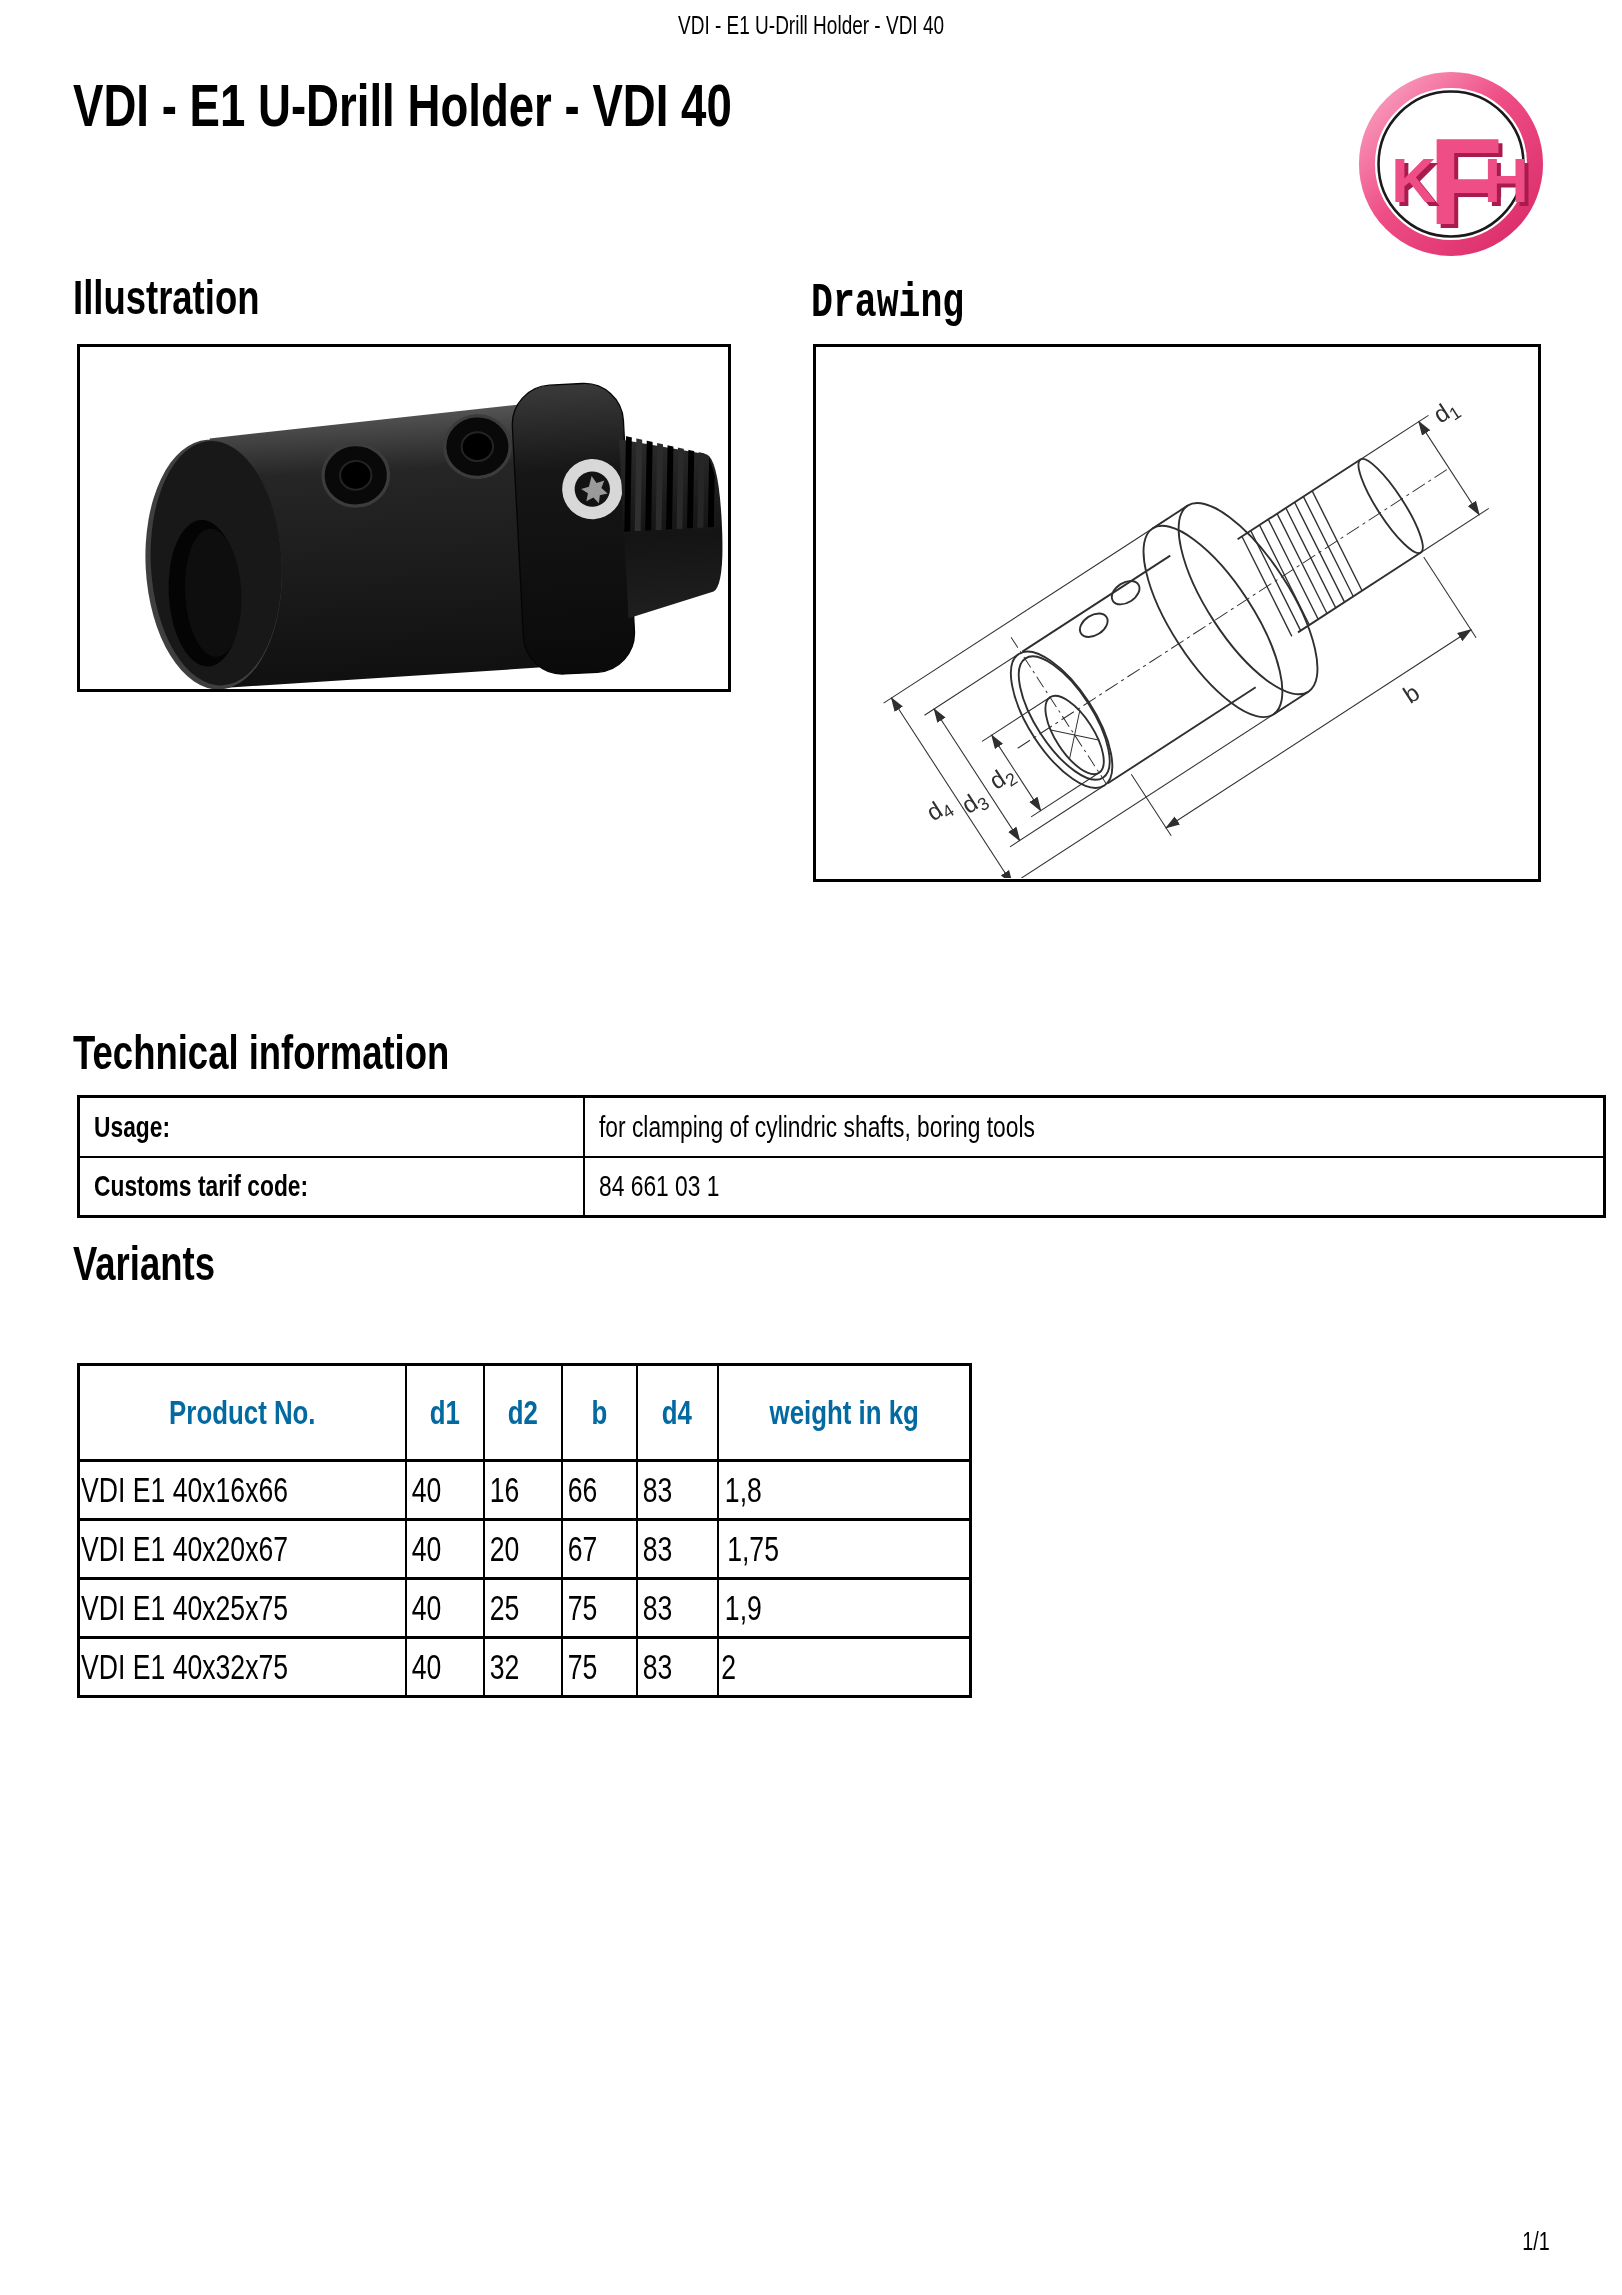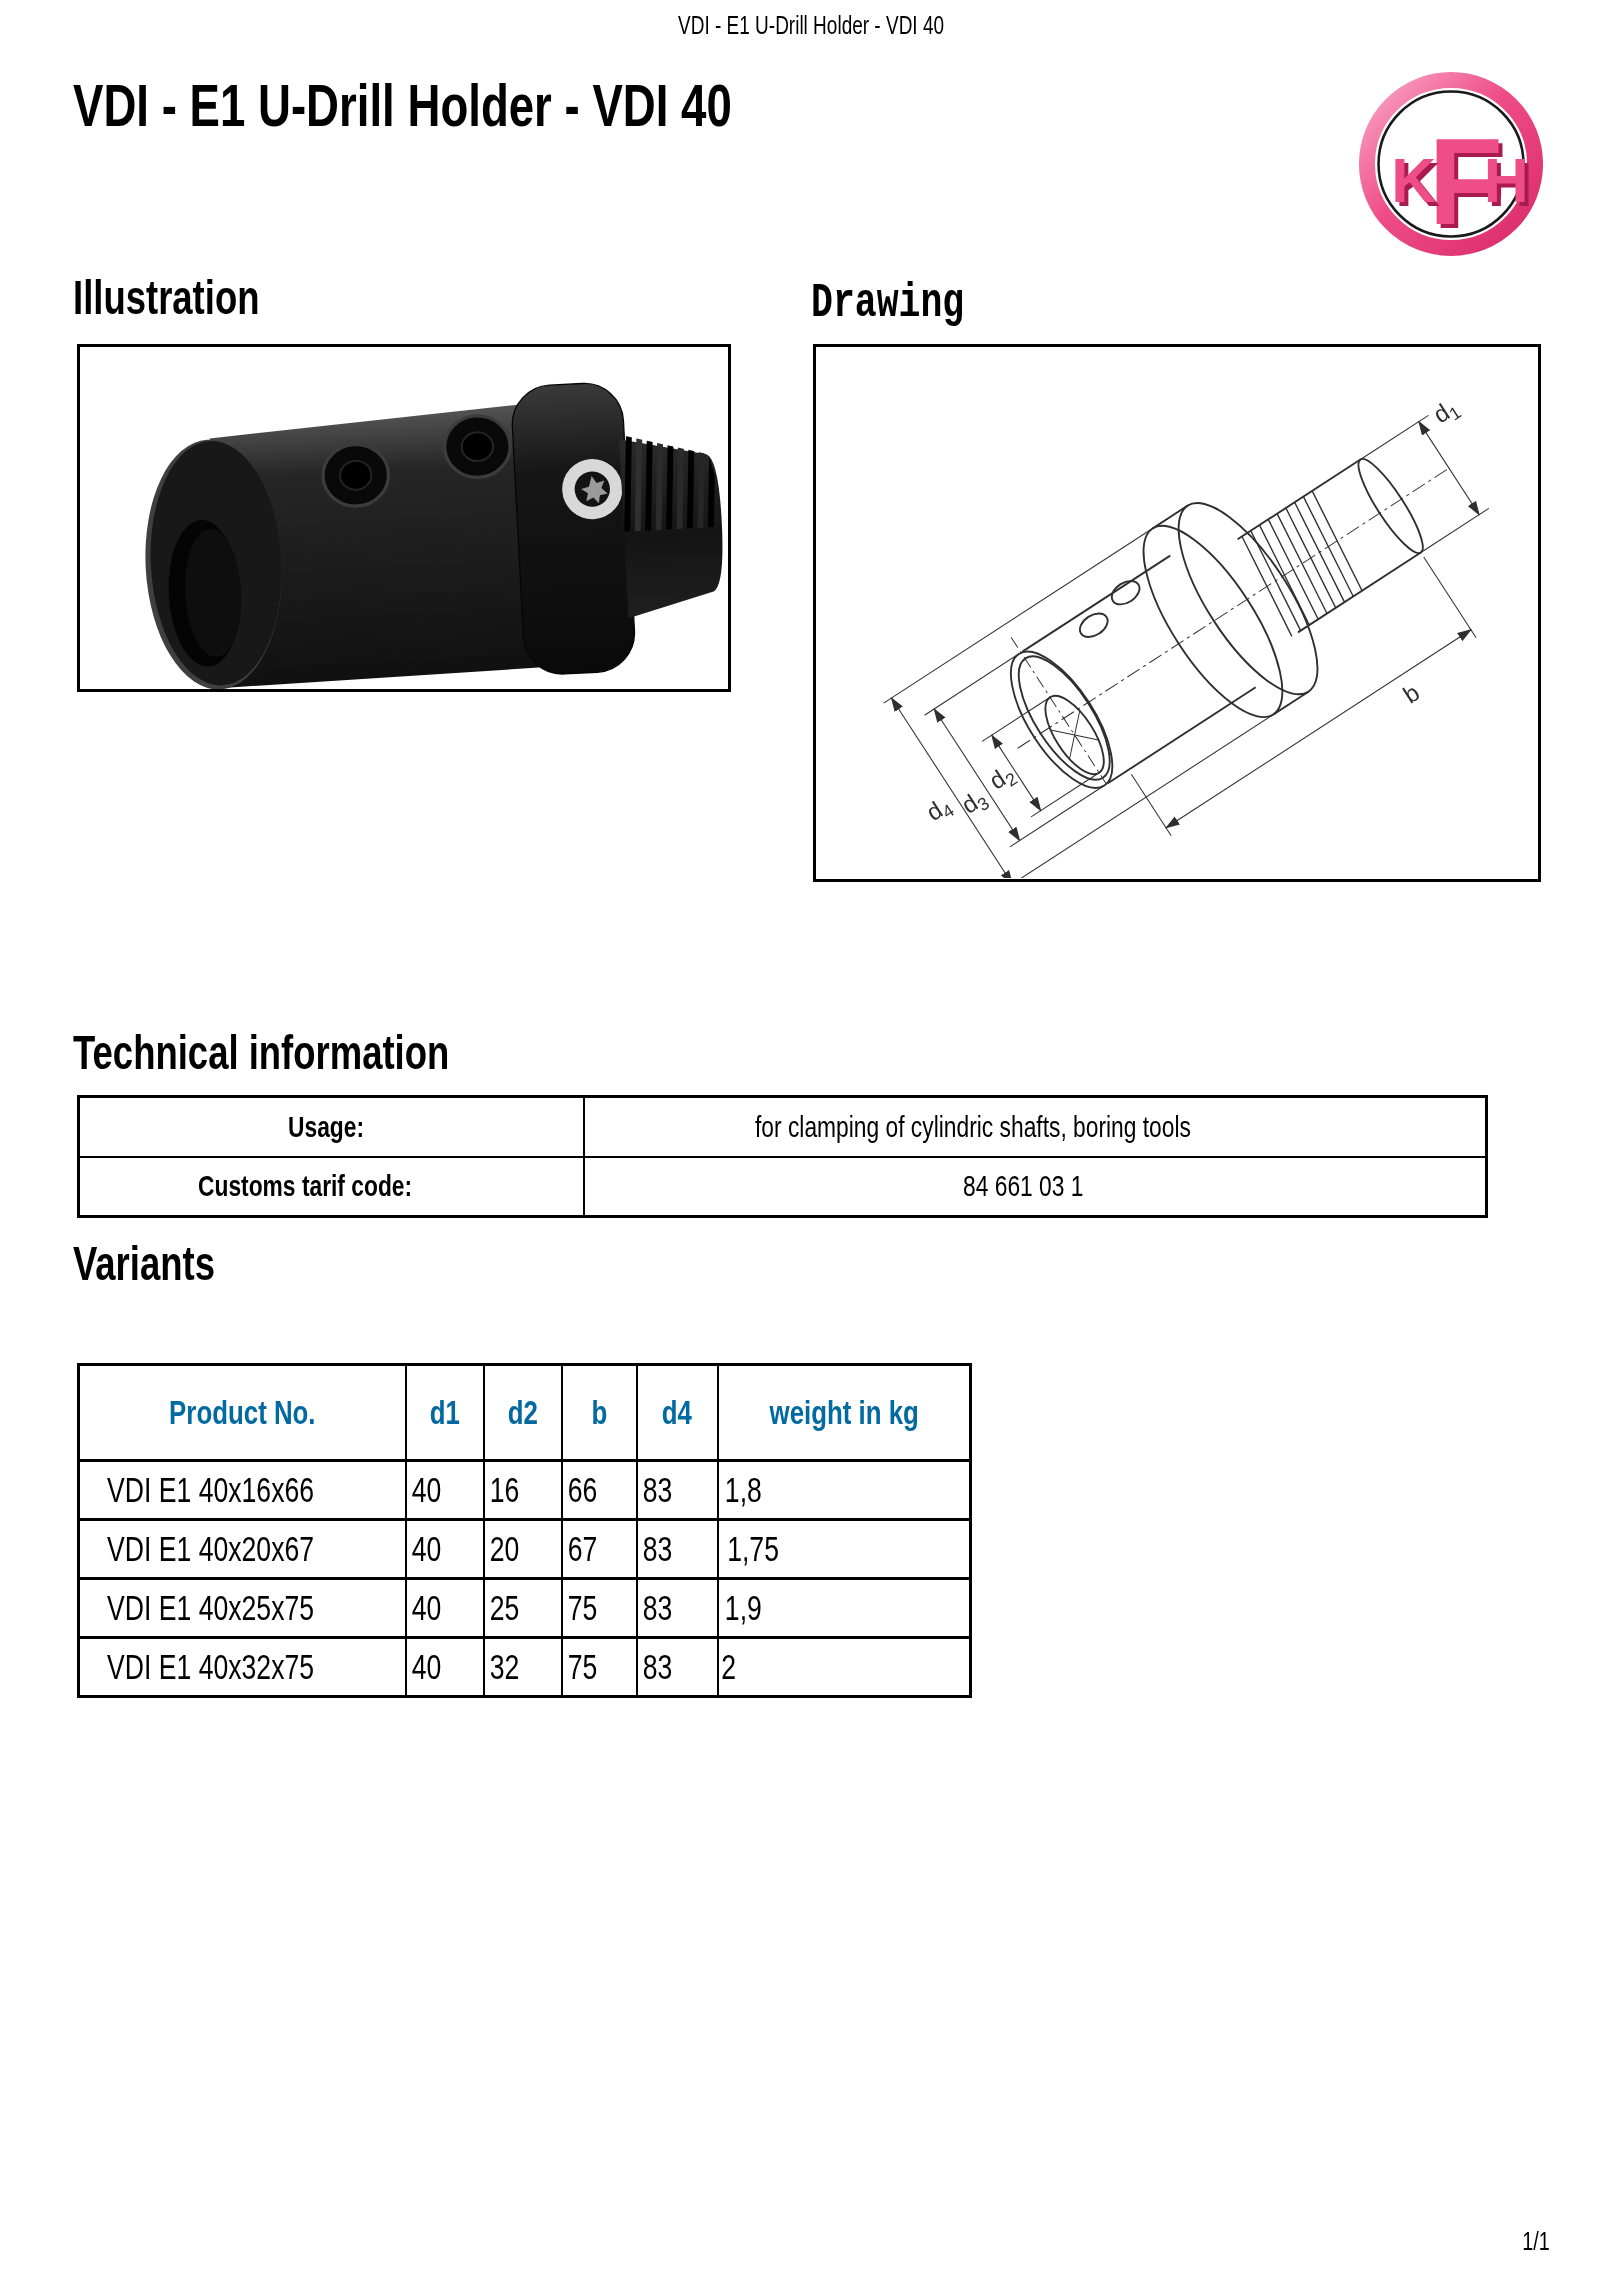--- a/index.html
+++ b/index.html
@@ -21,32 +21,32 @@
   .h-illus { left:73px;  top:270px; }
   .h-draw  { left:811px; top:276px;font-family:Liberation Mono, monospace; }
   .h-tech  { left:73px;  top:1025px; }
   .h-var   { left:73px;  top:1236px; }
 
   .frame { position:absolute; border:3.3px solid #000; background:#fff; overflow:hidden; }
   .illus-box { left:77px;  top:344px; width:654px;  height:348px; }
   .draw-box  { left:813px; top:344px; width:728px; height:538px; }
 
   table { border-collapse:collapse; position:absolute; table-layout:fixed; background:#fff; }
-  .tech-table { left:77px; top:1095px; width:1411px;text-align:center; }
+  .tech-table { left:77px; top:1095px; width:1529px; }
   .tech-table td { border:2.6px solid #000; height:60px; vertical-align:middle;
                    font-size:30px; padding-left:14.4px; overflow:hidden; }
   .tech-table { border:3.3px solid #000; }
   .tech-table td.lbl { font-weight:bold; }
 
   .var-table { left:77px; top:1363px; width:891px; border:3.3px solid #000; }
   .var-table td, .var-table th { border:2px solid #000; border-top-width:3.3px; border-bottom-width:3.3px;
                    overflow:hidden; vertical-align:middle; }
   .var-table th { height:96px; font-size:34px; font-weight:bold; color:#0369a1; text-align:center; }
   .var-table td { height:59px; font-size:35px; font-weight:normal; text-align:left; }
-  .var-table td.prod { text-align:left; padding-left:27px; }
+  .var-table td.prod { text-align:left; padding-left:1px; }
 
   .page-num { position:absolute; top:2226px; right:68px; font-size:26px; }
 
   svg text { font-family:"Liberation Sans", sans-serif; }
 </style>
 </head>
 <body>
 
 <div class="page-header">
   <span class="sqc">VDI - E1 U-Drill Holder - VDI 40</span>

